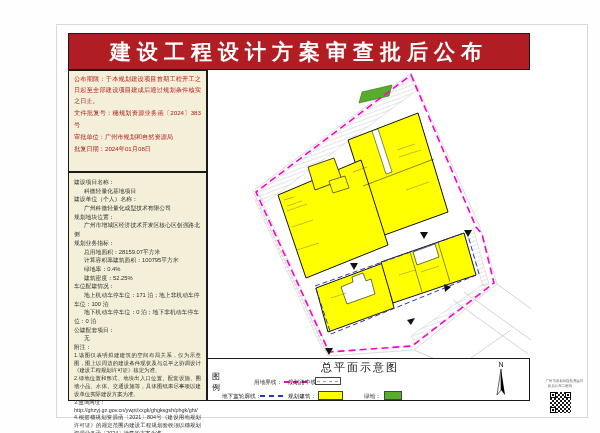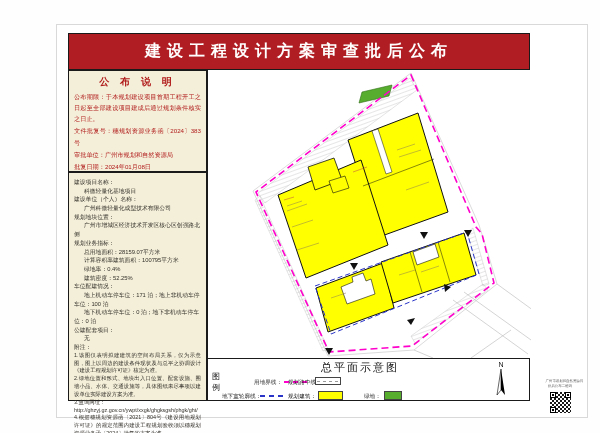--- a/index.html
+++ b/index.html
@@ -6,21 +6,21 @@
   #page{position:relative;width:600px;height:433px;background:#fefefe;overflow:hidden;
         font-family:"Liberation Sans","DejaVu Sans",sans-serif;}
   
   #paper{position:absolute;left:56px;top:24px;width:530px;height:392px;background:#fff;
          border:1px solid #d9d9d9;}
   
   #frame{position:absolute;left:68px;top:33px;width:462px;height:368px;border:1.5px solid #1a1a1a;box-sizing:border-box;background:#fff;}
   
   #banner{position:absolute;left:68px;top:33px;width:462px;height:37px;box-sizing:border-box;
           background:#b01e23;border:1.5px solid #1a1a1a;color:#fff;font-weight:bold;
-          font-size:16px;letter-spacing:6px;display:flex;align-items:center;justify-content:center;}
+          font-size:21px;letter-spacing:6px;display:flex;align-items:center;justify-content:center;}
   
   .panel{position:absolute;box-sizing:border-box;background:#f4efd9;border:1px solid #1a1a1a;}
   #panel-notice{left:68px;top:70px;width:139px;height:102px;color:#b01a1a;}
   #panel-notice .ttl{text-align:center;font-weight:bold;font-size:10px;letter-spacing:4px;margin-top:4px;}
   #panel-notice .bd{padding:2px 5px 0 5px;font-size:6.2px;line-height:1.8;text-align:justify;}
   #panel-notice .bd div{margin-bottom:1px;}
   #panel-info{left:68px;top:172px;width:139px;height:229px;color:#33302a;}
   #panel-info .bd{padding:5px 5px 0 5px;font-size:5.8px;line-height:1.5;}
   #panel-info .ind{text-indent:10px;}
   #panel-info .nt{font-size:5.4px;line-height:1.45;text-align:justify;}
@@ -59,21 +59,20 @@
 </head>
 <body>
 
 <div id="page">
   <div id="paper"></div>
   <div id="frame"></div>
 
   <div id="banner">建设工程设计方案审查批后公布</div>
 
   <div id="panel-notice" class="panel">
-    <div class="ttl">公 布 说 明</div>
     <div class="bd">
       <div>公布期限：于本规划建设项目首期工程开工之日起至全部建设项目建成后通过规划条件核实之日止。</div>
       <div>文件批复号：穗规划资源业务函〔2024〕383号</div>
       <div>审批单位：广州市规划和自然资源局</div>
       <div>批复日期：2024年01月08日</div>
     </div>
   </div>
 
   <div id="panel-info" class="panel">
     <div class="bd">

